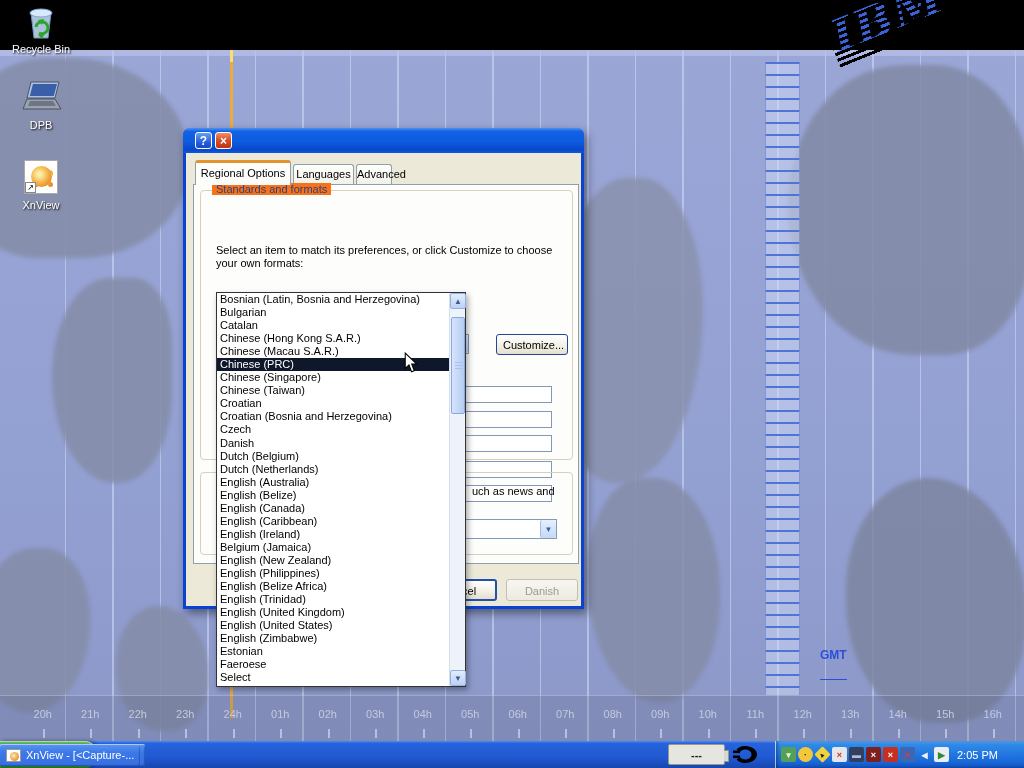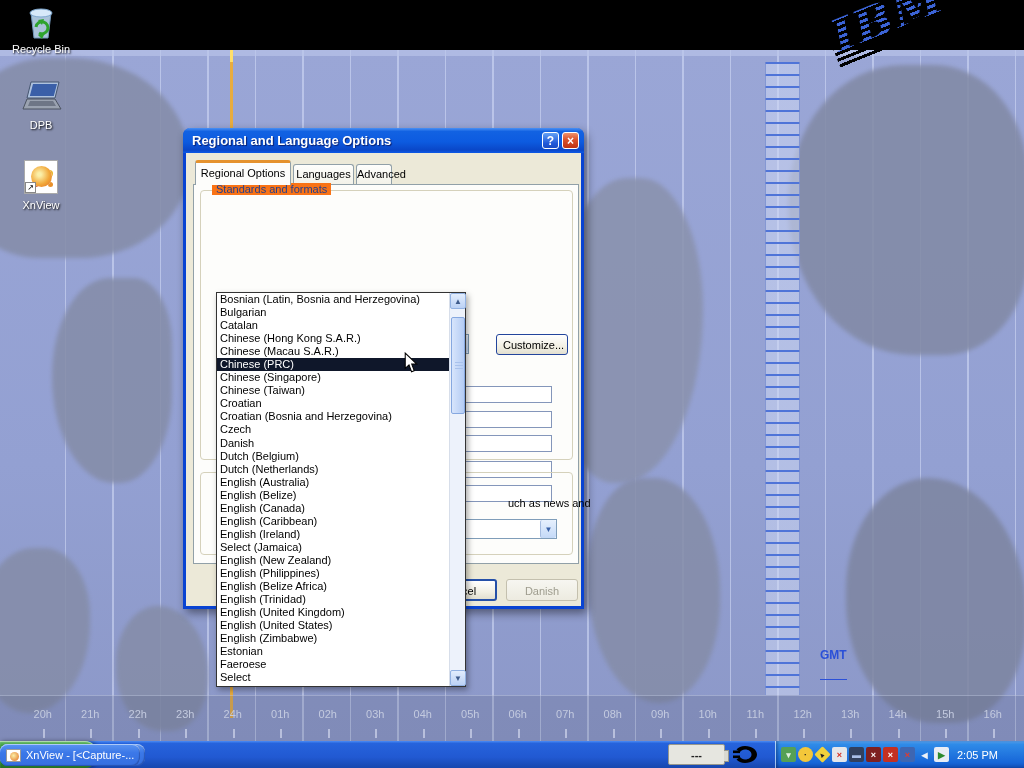--- a/index.html
+++ b/index.html
@@ -84,21 +84,21 @@
   .combo{position:absolute;background:#fff;border:1px solid #7F9DB9;font-size:11px;display:flex;align-items:center;}
   .combo .val{flex:1;padding-left:4px;white-space:nowrap;overflow:hidden;}
   .combo .arrow{width:16px;height:100%;background:linear-gradient(180deg,#E6F0FD,#C4D9F7);
     border-left:1px solid #A5BCE0;border-radius:2px;color:#3A62A8;font-size:8px;
     display:flex;align-items:center;justify-content:center;}
   #lang-combo{left:18px;top:143px;width:250px;height:20px;}
   .xp-btn{position:absolute;font-size:11px;color:#000;text-align:center;
     background:linear-gradient(180deg,#FFFFFF,#F2F0E4 60%,#E2DFD0);border:1px solid #23459C;border-radius:3px;}
   #customize-btn{left:295px;top:143px;width:72px;height:21px;}
   .sample-field{position:absolute;left:103px;width:248px;height:17px;background:#fff;border:1px solid #8496BA;}
-  #loc-fragment{left:271px;top:24px;width:100px;margin-left:36px;}
+  #loc-fragment{left:271px;top:12px;width:100px;}
   #loc-combo{left:103px;top:46px;width:253px;height:20px;}
   #cancel-btn{left:235px;top:451px;width:76px;height:22px;border:2px solid #2550A8;padding-top:3px;}
   #apply-btn{left:320px;top:451px;width:72px;height:22px;background:linear-gradient(180deg,#F7F6F1,#EDEBE0);
     border:1px solid #C4C0AE;color:#9E9C8E;padding-top:3px;}
 
   
   #lang-list{position:absolute;left:216px;top:292px;width:250px;height:395px;background:#fff;
     border:1px solid #333;z-index:12;box-shadow:2px 3px 6px rgba(0,0,0,.35);display:flex;}
   #list-items{flex:1;overflow:hidden;}
   .li{height:13.06px;font-size:11px;line-height:13px;padding-left:3px;white-space:nowrap;color:#000;}
@@ -120,21 +120,21 @@
   #taskbar{position:absolute;left:0;bottom:0;width:1024px;height:27px;z-index:40;
     background:linear-gradient(180deg,#4A8BF5 0%,#2663DC 9%,#2159D2 60%,#1747AE 100%);}
   #start-btn{position:absolute;left:0;top:0;width:97px;height:27px;border-radius:0 12px 12px 0;
     background:linear-gradient(180deg,#6CBF6C 0,#3D9A3D 18%,#2F8A2F 70%,#256F25 100%);
     box-shadow:2px 0 4px rgba(0,0,0,.4), inset 0 1px 1px rgba(255,255,255,.5);
     display:flex;align-items:center;gap:6px;padding-left:7px;color:#fff;
     font-weight:bold;font-style:italic;font-size:16px;text-shadow:1px 1px 2px #234;}
   .winflag{width:16px;height:15px;display:grid;grid-template-columns:7px 7px;grid-template-rows:6px 6px;
     gap:1px;transform:skewY(-6deg);}
   .winflag i{display:block;border-radius:1px;}
-  .task{position:absolute;top:3px;height:22px;border-radius:8px;color:#fff;font-size:11px;
+  .task{position:absolute;top:3px;height:22px;border-radius:2px;color:#fff;font-size:11px;
     background:linear-gradient(180deg,#5B95F2,#3B78E8 40%,#366FE0);
     box-shadow:inset 0 1px 0 rgba(255,255,255,.5), inset -1px -1px 1px rgba(0,0,40,.25);
     display:flex;align-items:center;gap:5px;padding:0 6px;white-space:nowrap;overflow:hidden;}
   .task-ico{width:15px;height:13px;flex:0 0 15px;position:relative;}
   .folder-icon{background:linear-gradient(180deg,#FCE79A,#F2C94C);border:1px solid #B98A21;border-radius:1px;}
   .folder-icon::before{content:"";position:absolute;left:0;top:-3px;width:7px;height:3px;
     background:#F2C94C;border:1px solid #B98A21;border-bottom:none;border-radius:1px 1px 0 0;}
   .control-panel-icon{background:linear-gradient(135deg,#D9E2EE 50%,#5C7FC0 50%);border:1px solid #44618F;border-radius:2px;}
   .xnview-icon{background:#fff;border:1px solid #999;border-radius:1px;}
   .xnview-icon::before{content:"";position:absolute;left:3px;top:2px;width:9px;height:9px;border-radius:50%;
@@ -232,32 +232,32 @@
     <div class="xn-box">
         <div class="xn-swirl"></div>
       <div class="shortcut-badge">↗</div>
     </div>
   </div>
   <div class="lbl">XnView</div>
 </div>
 
 <div id="dialog">
   <div id="titlebar">
-    <span class="title">Regional and Language Options</span>
     <span class="tb-btn" id="help-btn">?</span>
     <span class="tb-btn" id="close-btn">×</span>
   </div>
 
   <div class="tab" id="tab-regional">Regional Options</div>
   <div class="tab" id="tab-languages">Languages</div>
   <div class="tab" id="tab-advanced">Advanced</div>
 
   <div id="tab-panel">
     <div class="groupbox" id="group-standards">
       <span class="group-label">Standards and formats</span>
+      <div class="body-text" id="std-instr">Select an item to match its preferences, or click Customize to choose your own formats:</div>
       <div class="combo" id="lang-combo">
         <span class="val">English (United States)</span>
         <span class="arrow">▼</span>
       </div>
       <button class="xp-btn" id="customize-btn">Customize...</button>
       <div class="sample-field" style="top:195px;"></div>
       <div class="sample-field" style="top:220px;"></div>
       <div class="sample-field" style="top:244px;"></div>
       <div class="sample-field" style="top:270px;"></div>
       <div class="sample-field" style="top:294px;"></div>
@@ -291,21 +291,21 @@
       <div class="li">Croatian (Bosnia and Herzegovina)</div>
       <div class="li">Czech</div>
       <div class="li">Danish</div>
       <div class="li">Dutch (Belgium)</div>
       <div class="li">Dutch (Netherlands)</div>
       <div class="li">English (Australia)</div>
       <div class="li">English (Belize)</div>
       <div class="li">English (Canada)</div>
       <div class="li">English (Caribbean)</div>
       <div class="li">English (Ireland)</div>
-      <div class="li">Select (Jamaica)</div>
+      <div class="li">Belgium (Jamaica)</div>
       <div class="li">English (New Zealand)</div>
       <div class="li">English (Philippines)</div>
       <div class="li">English (Belize Africa)</div>
       <div class="li">English (Trinidad)</div>
       <div class="li">English (United Kingdom)</div>
       <div class="li">English (United States)</div>
       <div class="li">English (Zimbabwe)</div>
       <div class="li">Estonian</div>
       <div class="li">Faeroese</div>
       <div class="li">Select</div>

